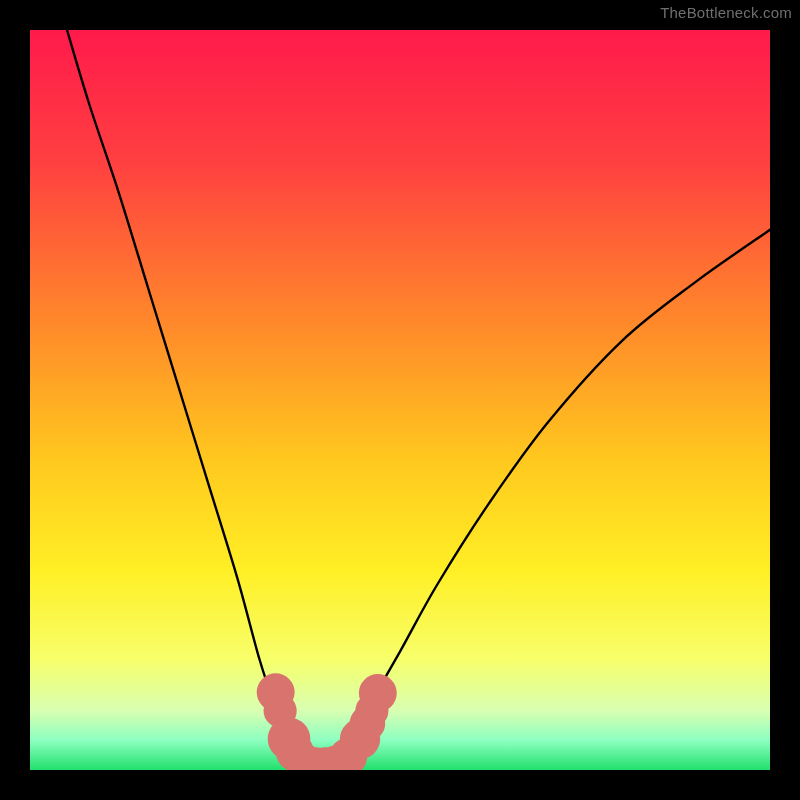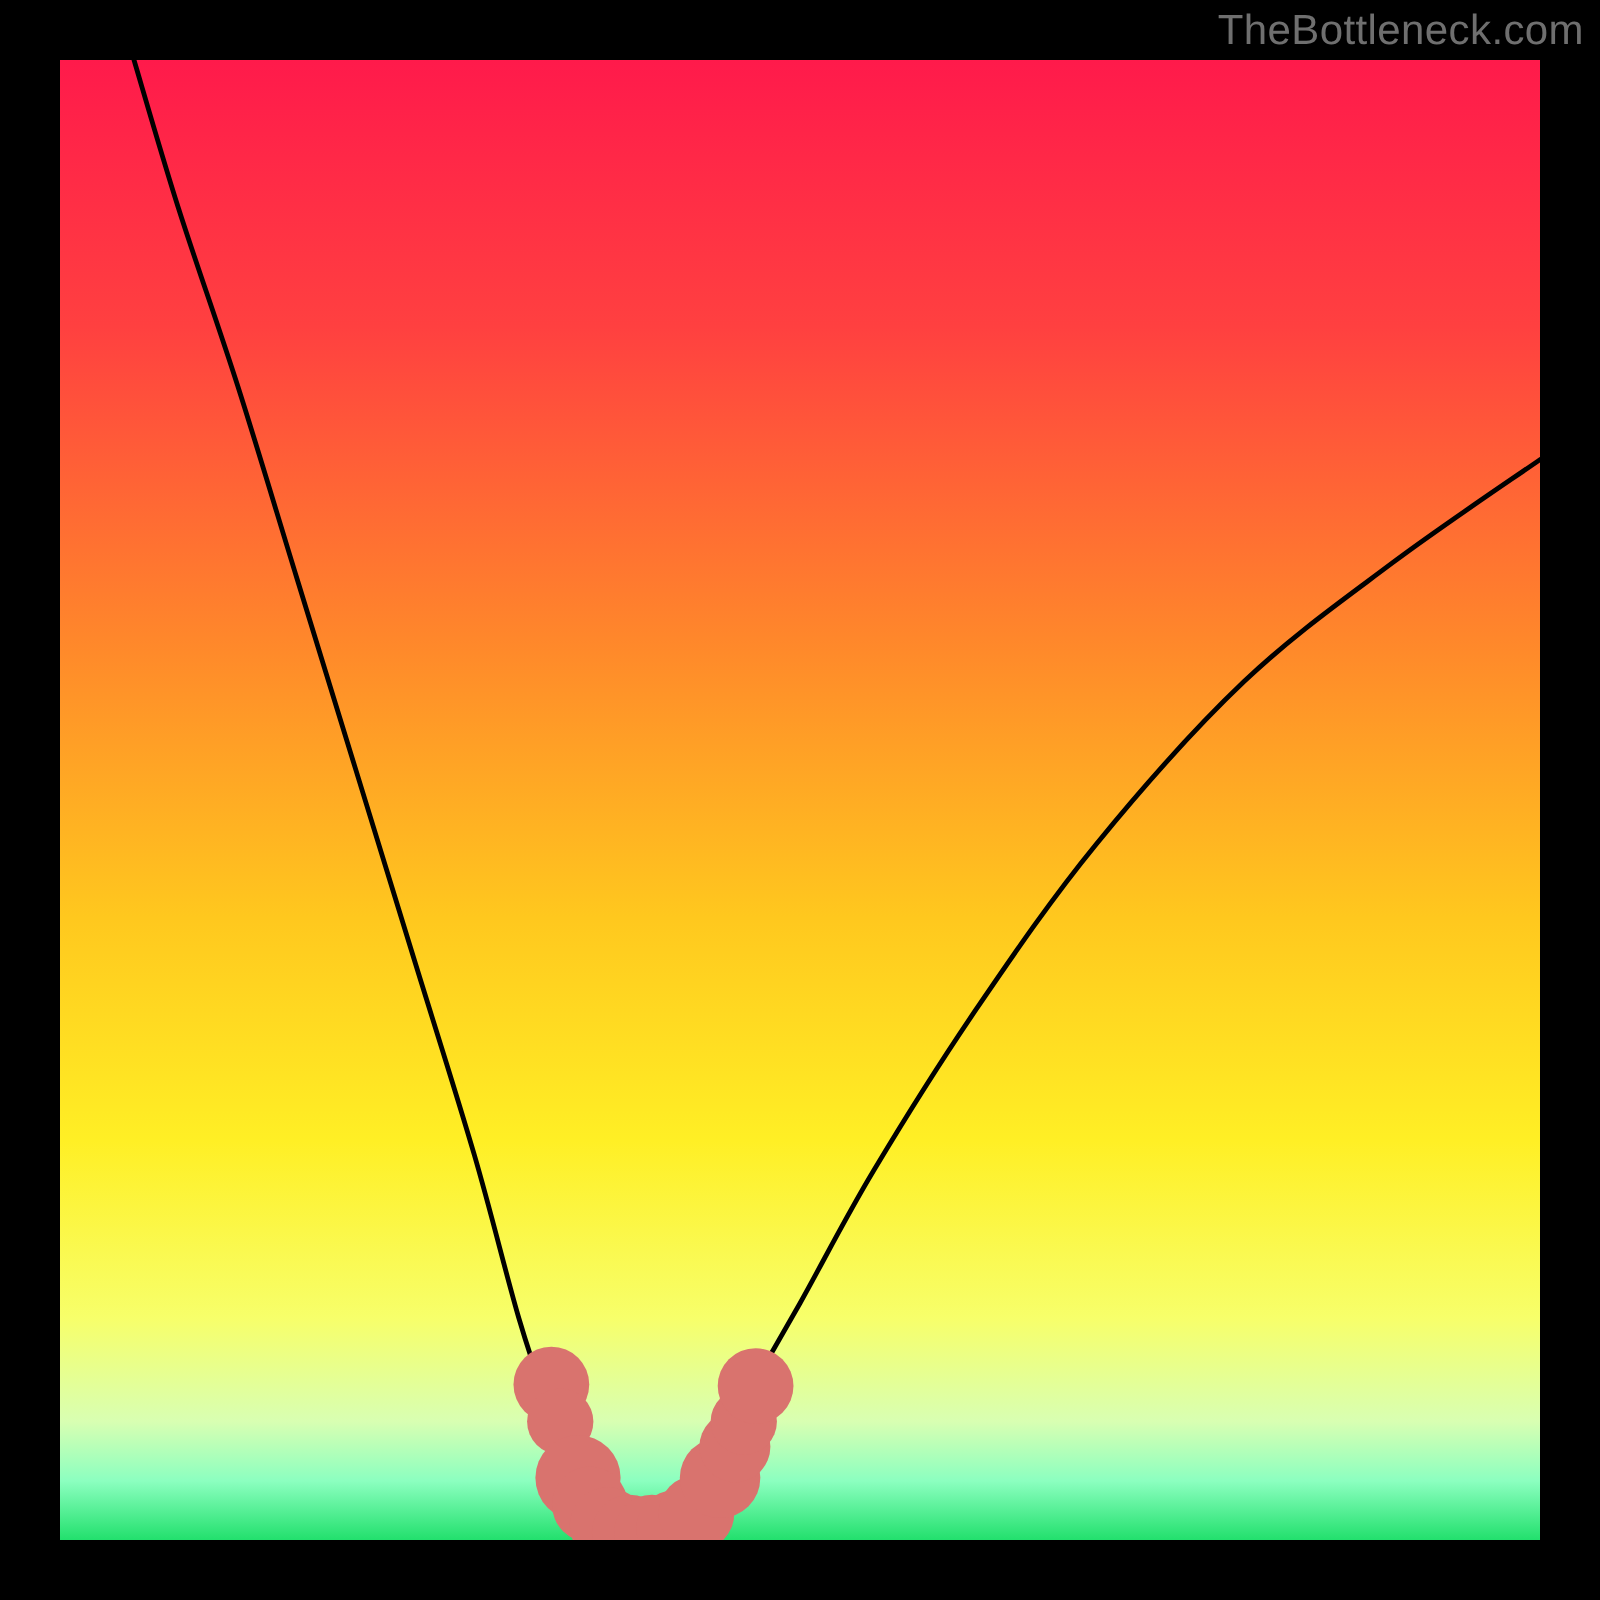--- a/index.html
+++ b/index.html
@@ -30,21 +30,21 @@
     left: 0;
     top: 0;
     width: 100%;
     height: 100%;
   }
   .watermark {
     position: absolute;
     top: 4px;
     right: 8px;
     color: #6f6f6f;
-    font-size: 21px;
+    font-size: 15px;
     font-weight: 500;
     letter-spacing: 0.2px;
     z-index: 10;
   }
   svg.curve-layer {
     position: absolute;
     left: 0;
     top: 0;
     width: 100%;
     height: 100%;

